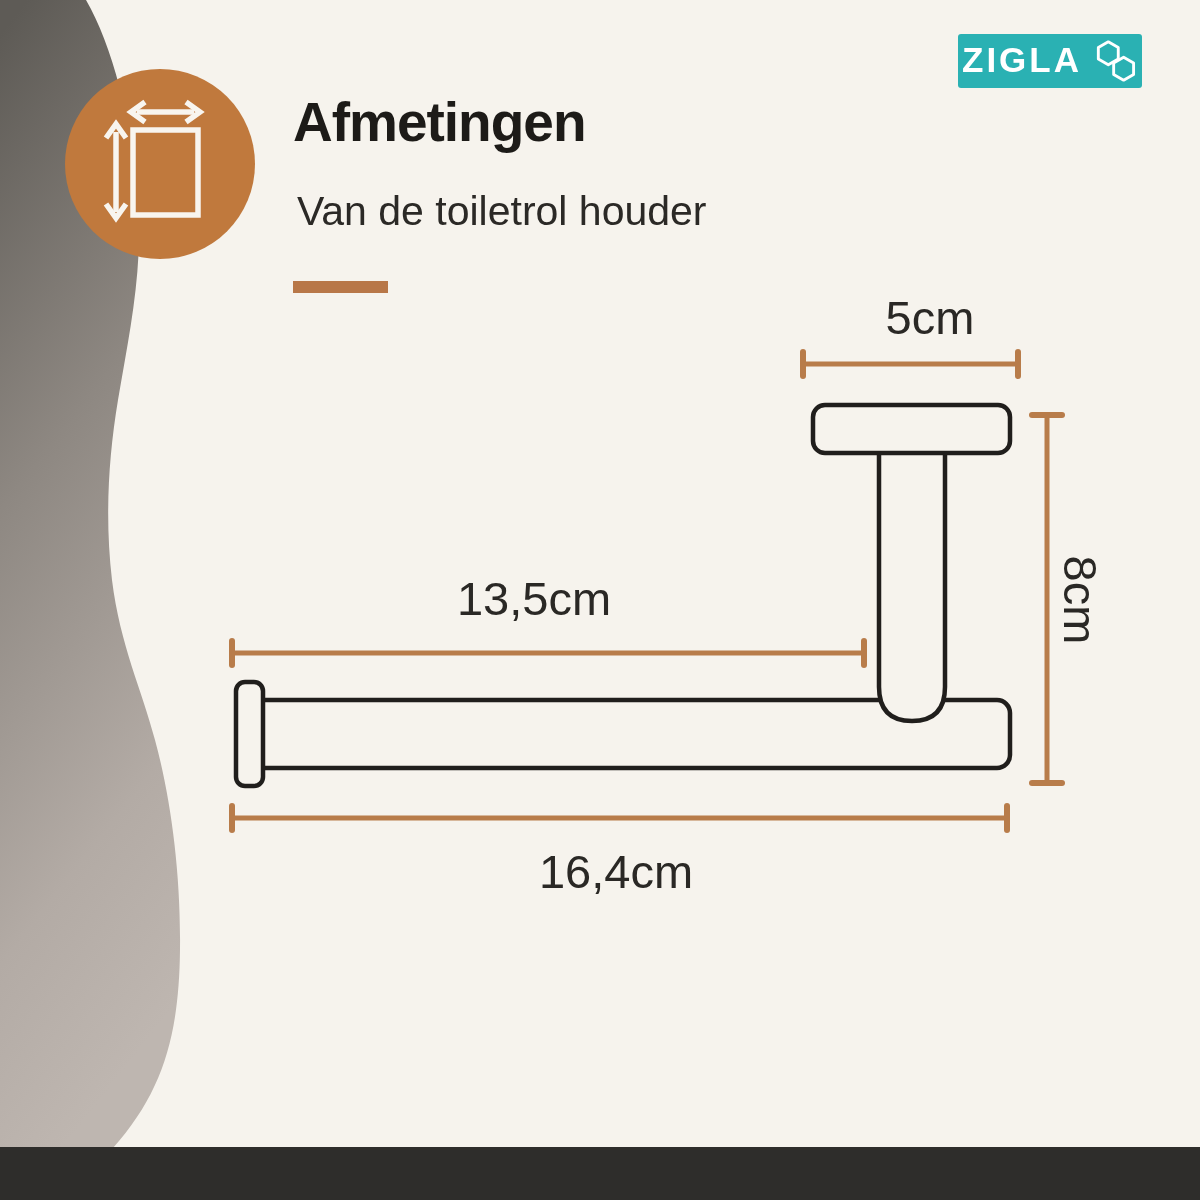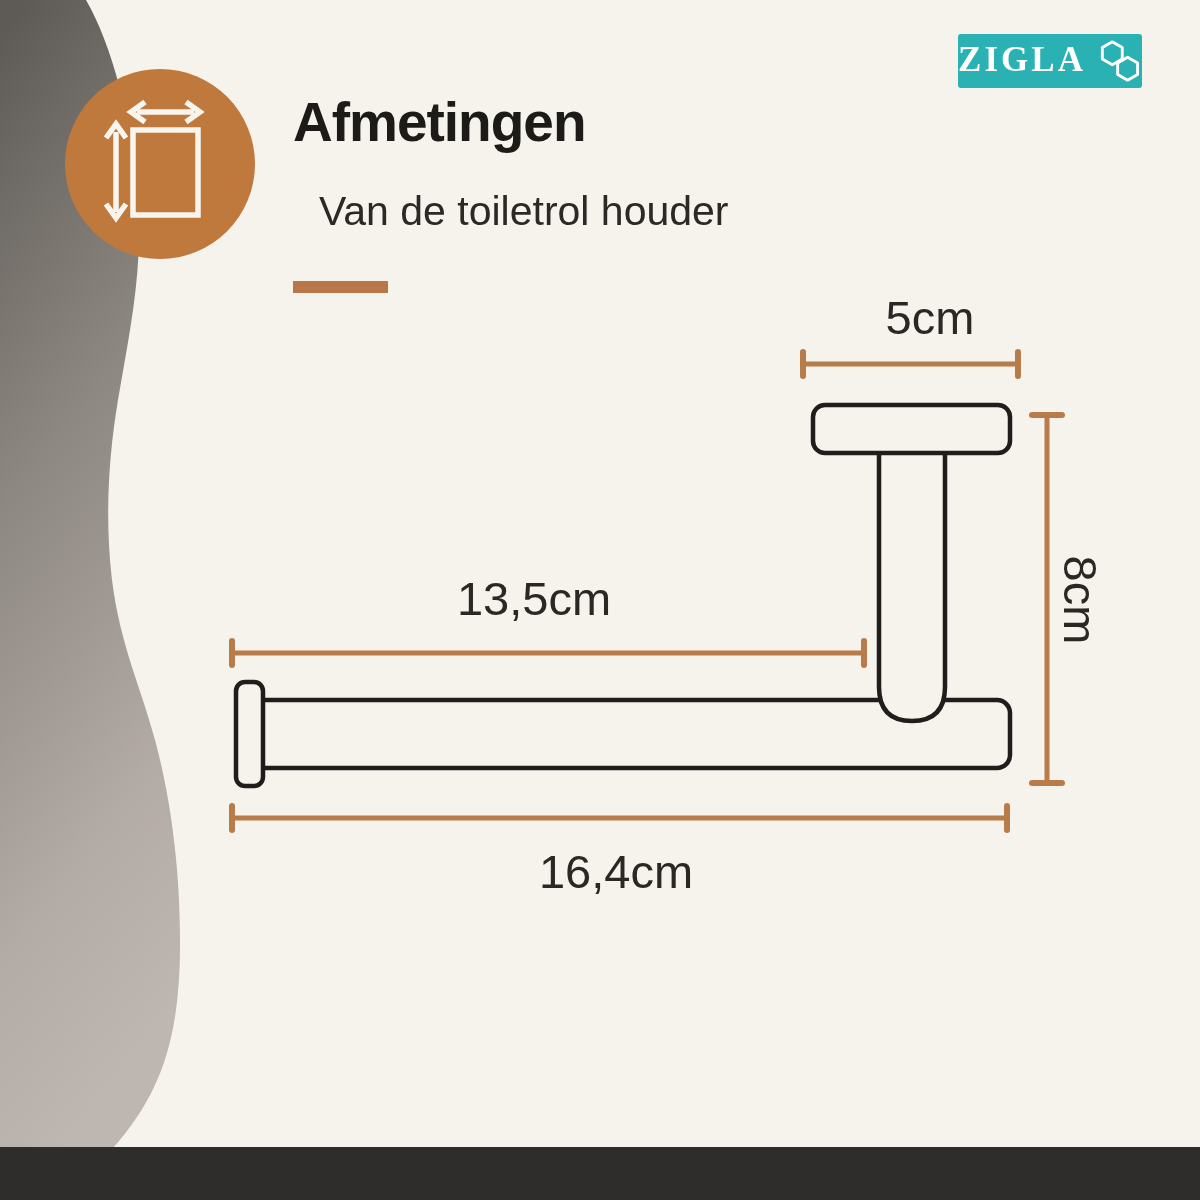--- a/index.html
+++ b/index.html
@@ -17,34 +17,34 @@
   #dim-icon-circle{
     position:absolute;left:65px;top:69px;width:190px;height:190px;border-radius:50%;
     background:#c0793d;display:flex;align-items:center;justify-content:center;
   }
   #page-title{
     position:absolute;left:293px;top:92px;
     font-size:55px;font-weight:bold;letter-spacing:-1px;color:#1d1b18;line-height:1.1;
   }
   #page-subtitle{
     position:absolute;left:297px;top:188px;
-    font-size:41px;font-weight:normal;color:#2b2926;letter-spacing:0px;margin-left:22px;
+    font-size:41px;font-weight:normal;color:#2b2926;letter-spacing:0px;
   }
   #title-underline{
     position:absolute;left:293px;top:281px;width:95px;height:12px;background:#b87748;
   }
 
   
   #brand-badge{
     position:absolute;left:958px;top:34px;width:184px;height:54px;
     background:#2ab1b3;border-radius:3px;
     display:flex;align-items:center;justify-content:center;gap:10px;
   }
   #brand-name{
-    font-family:Liberation Serif, serif;
+    font-family:Liberation Sans, sans-serif;
     font-size:35px;font-weight:bold;color:#ffffff;letter-spacing:3px;
     transform:translateY(-1px);
   }
 
   
   #drawing-svg{position:absolute;left:0;top:0;width:1200px;height:1200px;pointer-events:none;}
 
   .dim-label{
     position:absolute;font-size:47px;color:#2a2825;white-space:nowrap;
     transform:translate(-50%,-50%);

